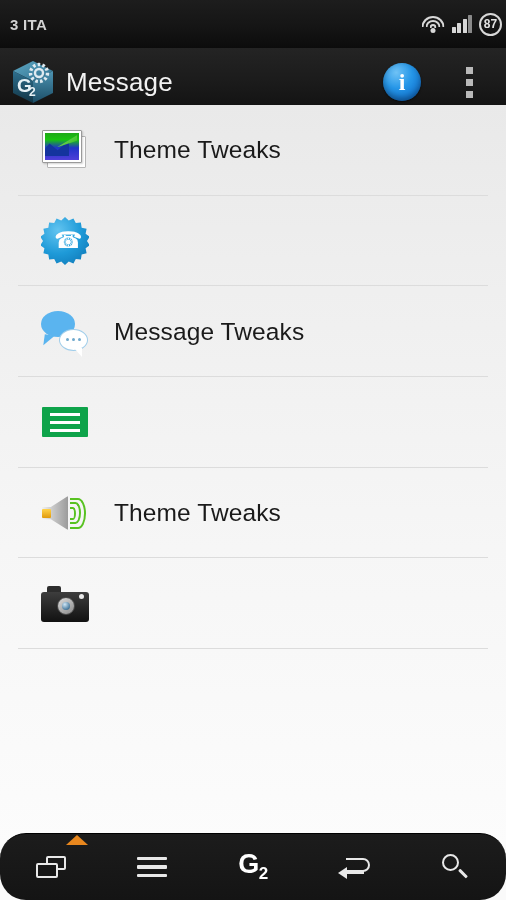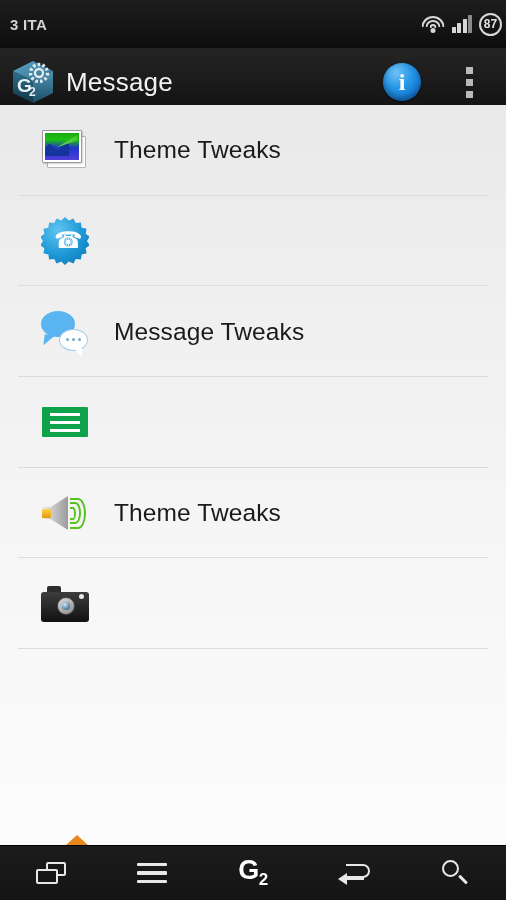--- a/index.html
+++ b/index.html
@@ -267,24 +267,25 @@
   
   .scroll-arrow {
     position:absolute; left:66px; bottom:0px;
     width:0;height:0;border-left:11px solid transparent;
     border-right:11px solid transparent;border-bottom:10px solid #e8871e;
     z-index:5;
   }
 
   
   .navbar {
-    position:absolute; left:0; right:0; bottom:0; height:55px;
+    position:absolute; left:0; right:0; bottom:0; height:67px;
     background:linear-gradient(to bottom,#1c1c1c,#141414);
     display:flex; align-items:center; justify-content:space-around;
     border-top:1px solid #000;
+    border-radius:26px;
   }
   .nav-btn {
     width:84px; height:55px; display:flex; align-items:center;
     justify-content:center; cursor:pointer;
   }
   .ic-recent { width:30px; height:22px; position:relative; }
   .ic-recent .r1 {
     position:absolute; right:0; top:0; width:20px; height:14px;
     border:2.4px solid #e8e8e8; border-radius:2px;
   }

